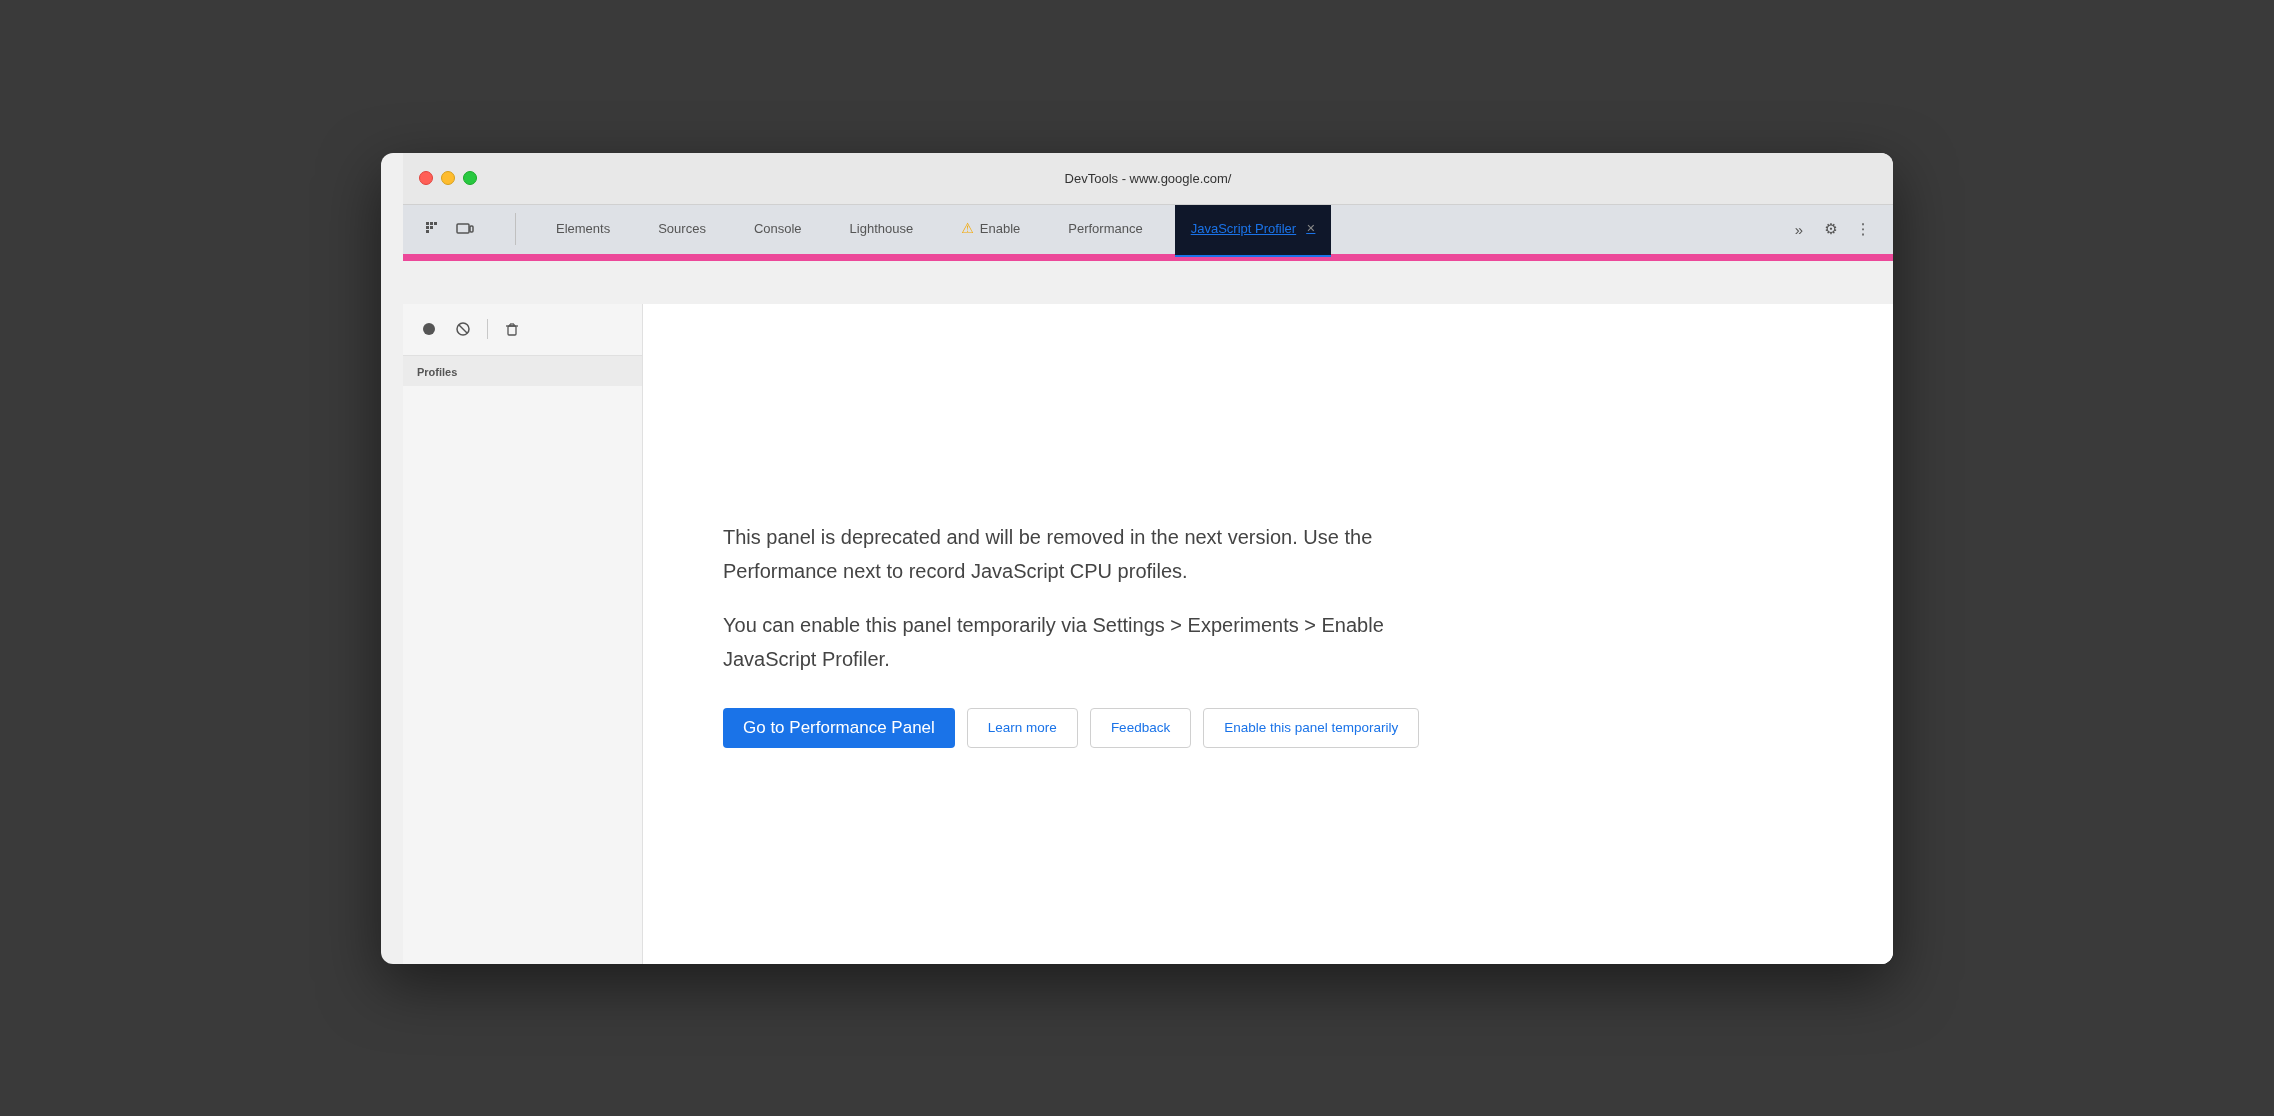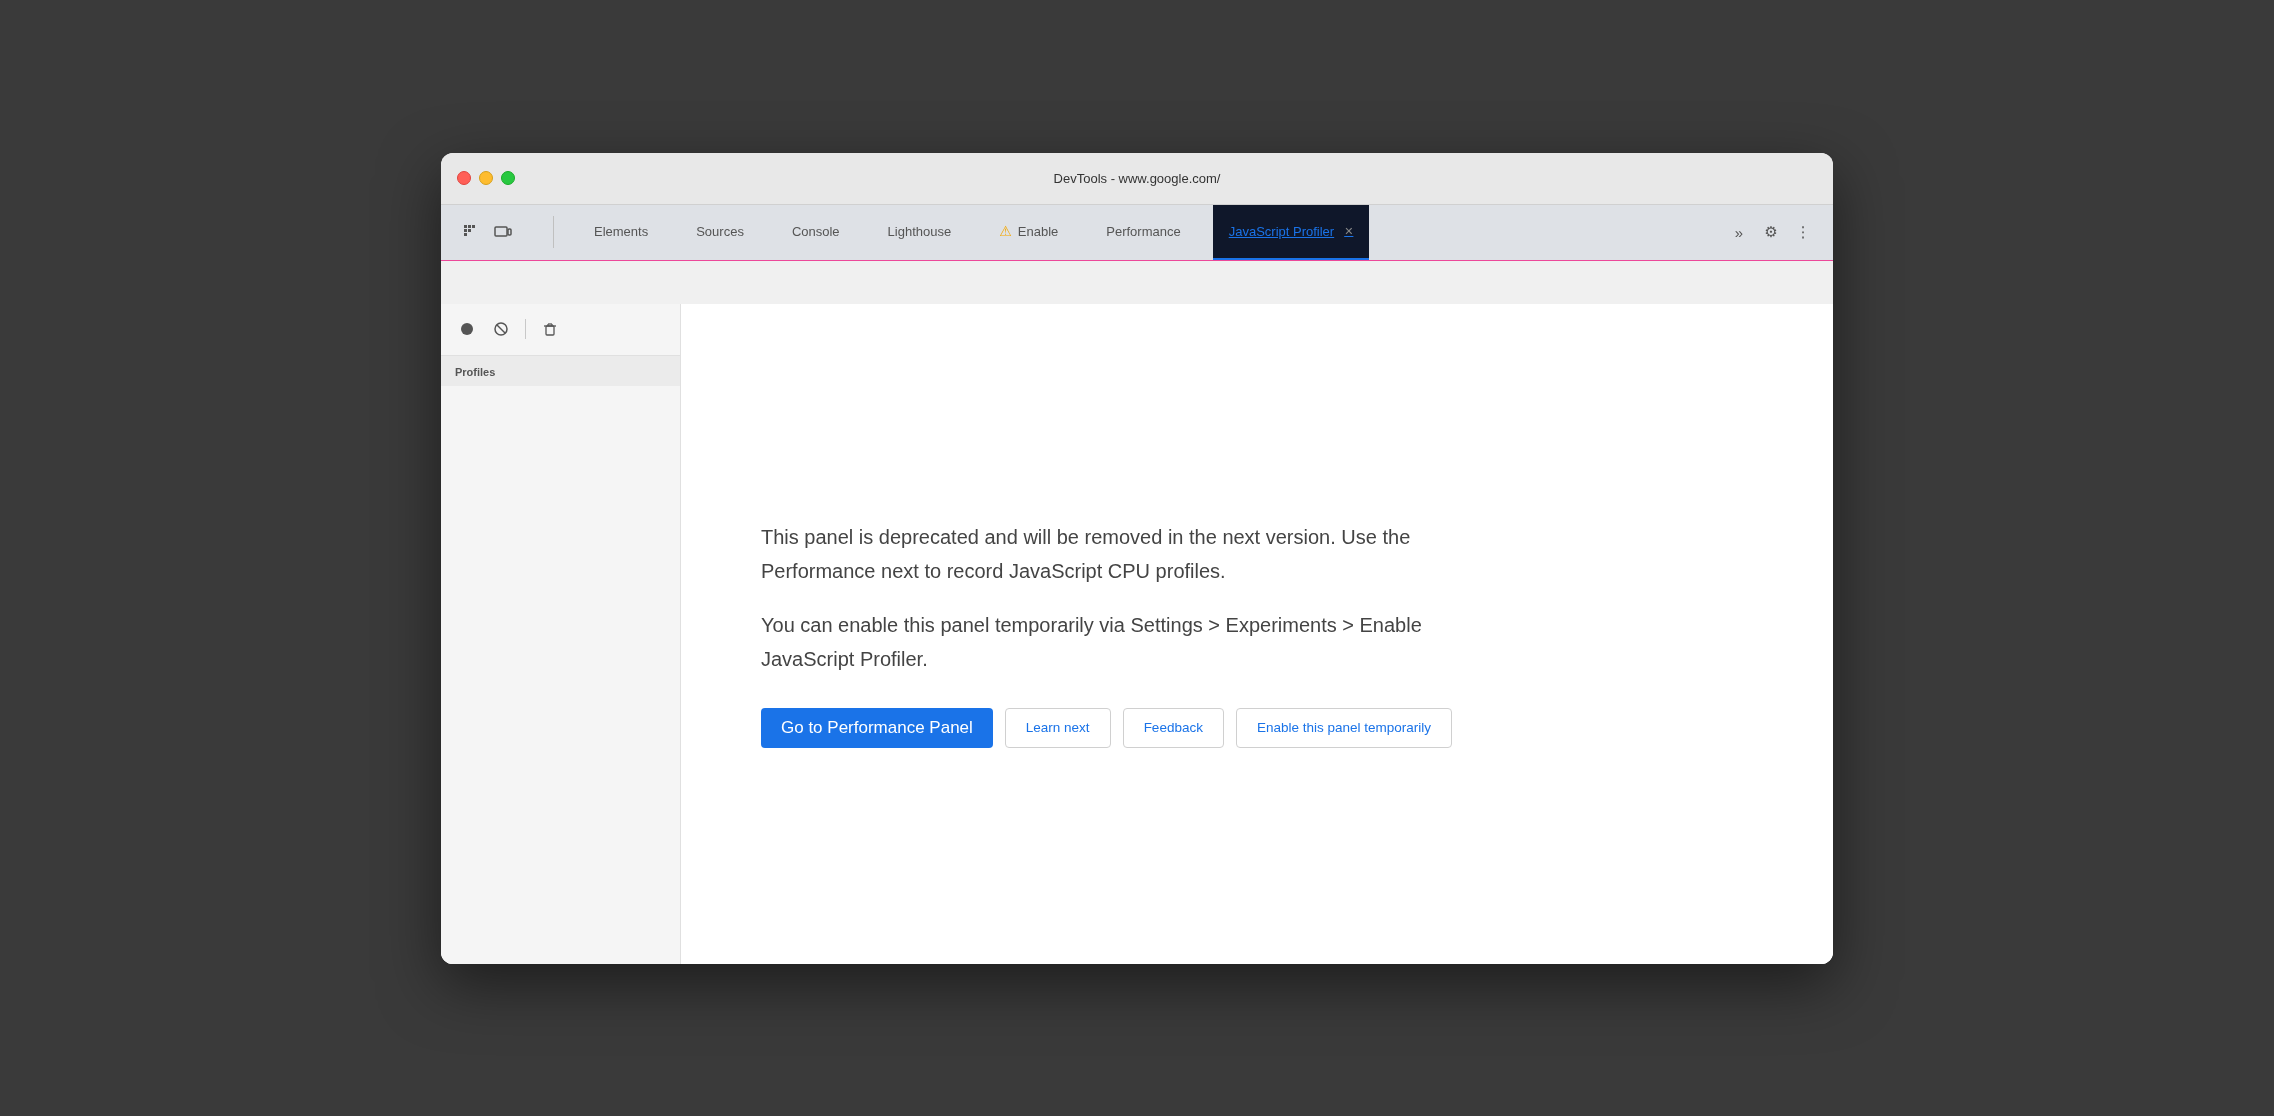--- a/index.html
+++ b/index.html
@@ -7,25 +7,26 @@
     body {
       background: #3a3a3a;
       display: flex;
       justify-content: center;
       align-items: center;
       min-height: 100vh;
       font-family: -apple-system, BlinkMacSystemFont, 'Helvetica Neue', Arial, sans-serif;
     }
 
     .window {
-      width: 1392px;
+      width: 1512px;
       background: #f0f0f0;
       border-radius: 12px;
       overflow: hidden;
       box-shadow: 0 20px 60px rgba(0,0,0,0.5);
+      padding-left: 22px;
     }
 
     
     .title-bar {
       background: #e8e8e8;
       height: 52px;
       display: flex;
       align-items: center;
       padding: 0 16px;
       border-bottom: 1px solid #d0d0d0;
@@ -58,21 +59,21 @@
       font-weight: 500;
     }
 
     
     .tab-bar {
       background: #dee1e6;
       height: 56px;
       display: flex;
       align-items: center;
       padding: 0 8px;
-      border-bottom: 1px solid #ec4899;
+      border-bottom: 7px solid #ec4899;
       gap: 16px;
     }
 
     .tab-bar-icons {
       display: flex;
       gap: 4px;
       align-items: center;
       padding: 0 8px;
       margin-right: 4px;
     }
@@ -365,21 +366,21 @@
         <p class="deprecation-text">
           <span>This panel is deprecated and will be removed in the next version. Use the</span><br>
           <span>Performance next to record JavaScript CPU profiles.</span>
         </p>
         <p class="deprecation-text">
           <span>You can enable this panel temporarily via Settings &gt; Experiments &gt; Enable</span><br>
           <span>JavaScript Profiler.</span>
         </p>
         <div class="deprecation-actions">
           <button class="btn-primary">Go to Performance Panel</button>
-          <button class="btn-secondary">Learn next</button>
+          <button class="btn-secondary">Learn more</button>
           <button class="btn-secondary">Feedback</button>
           <button class="btn-secondary">Enable this panel temporarily</button>
         </div>
       </div>
     </div>
 
   </div>
 </div>
 
 </body></html>

